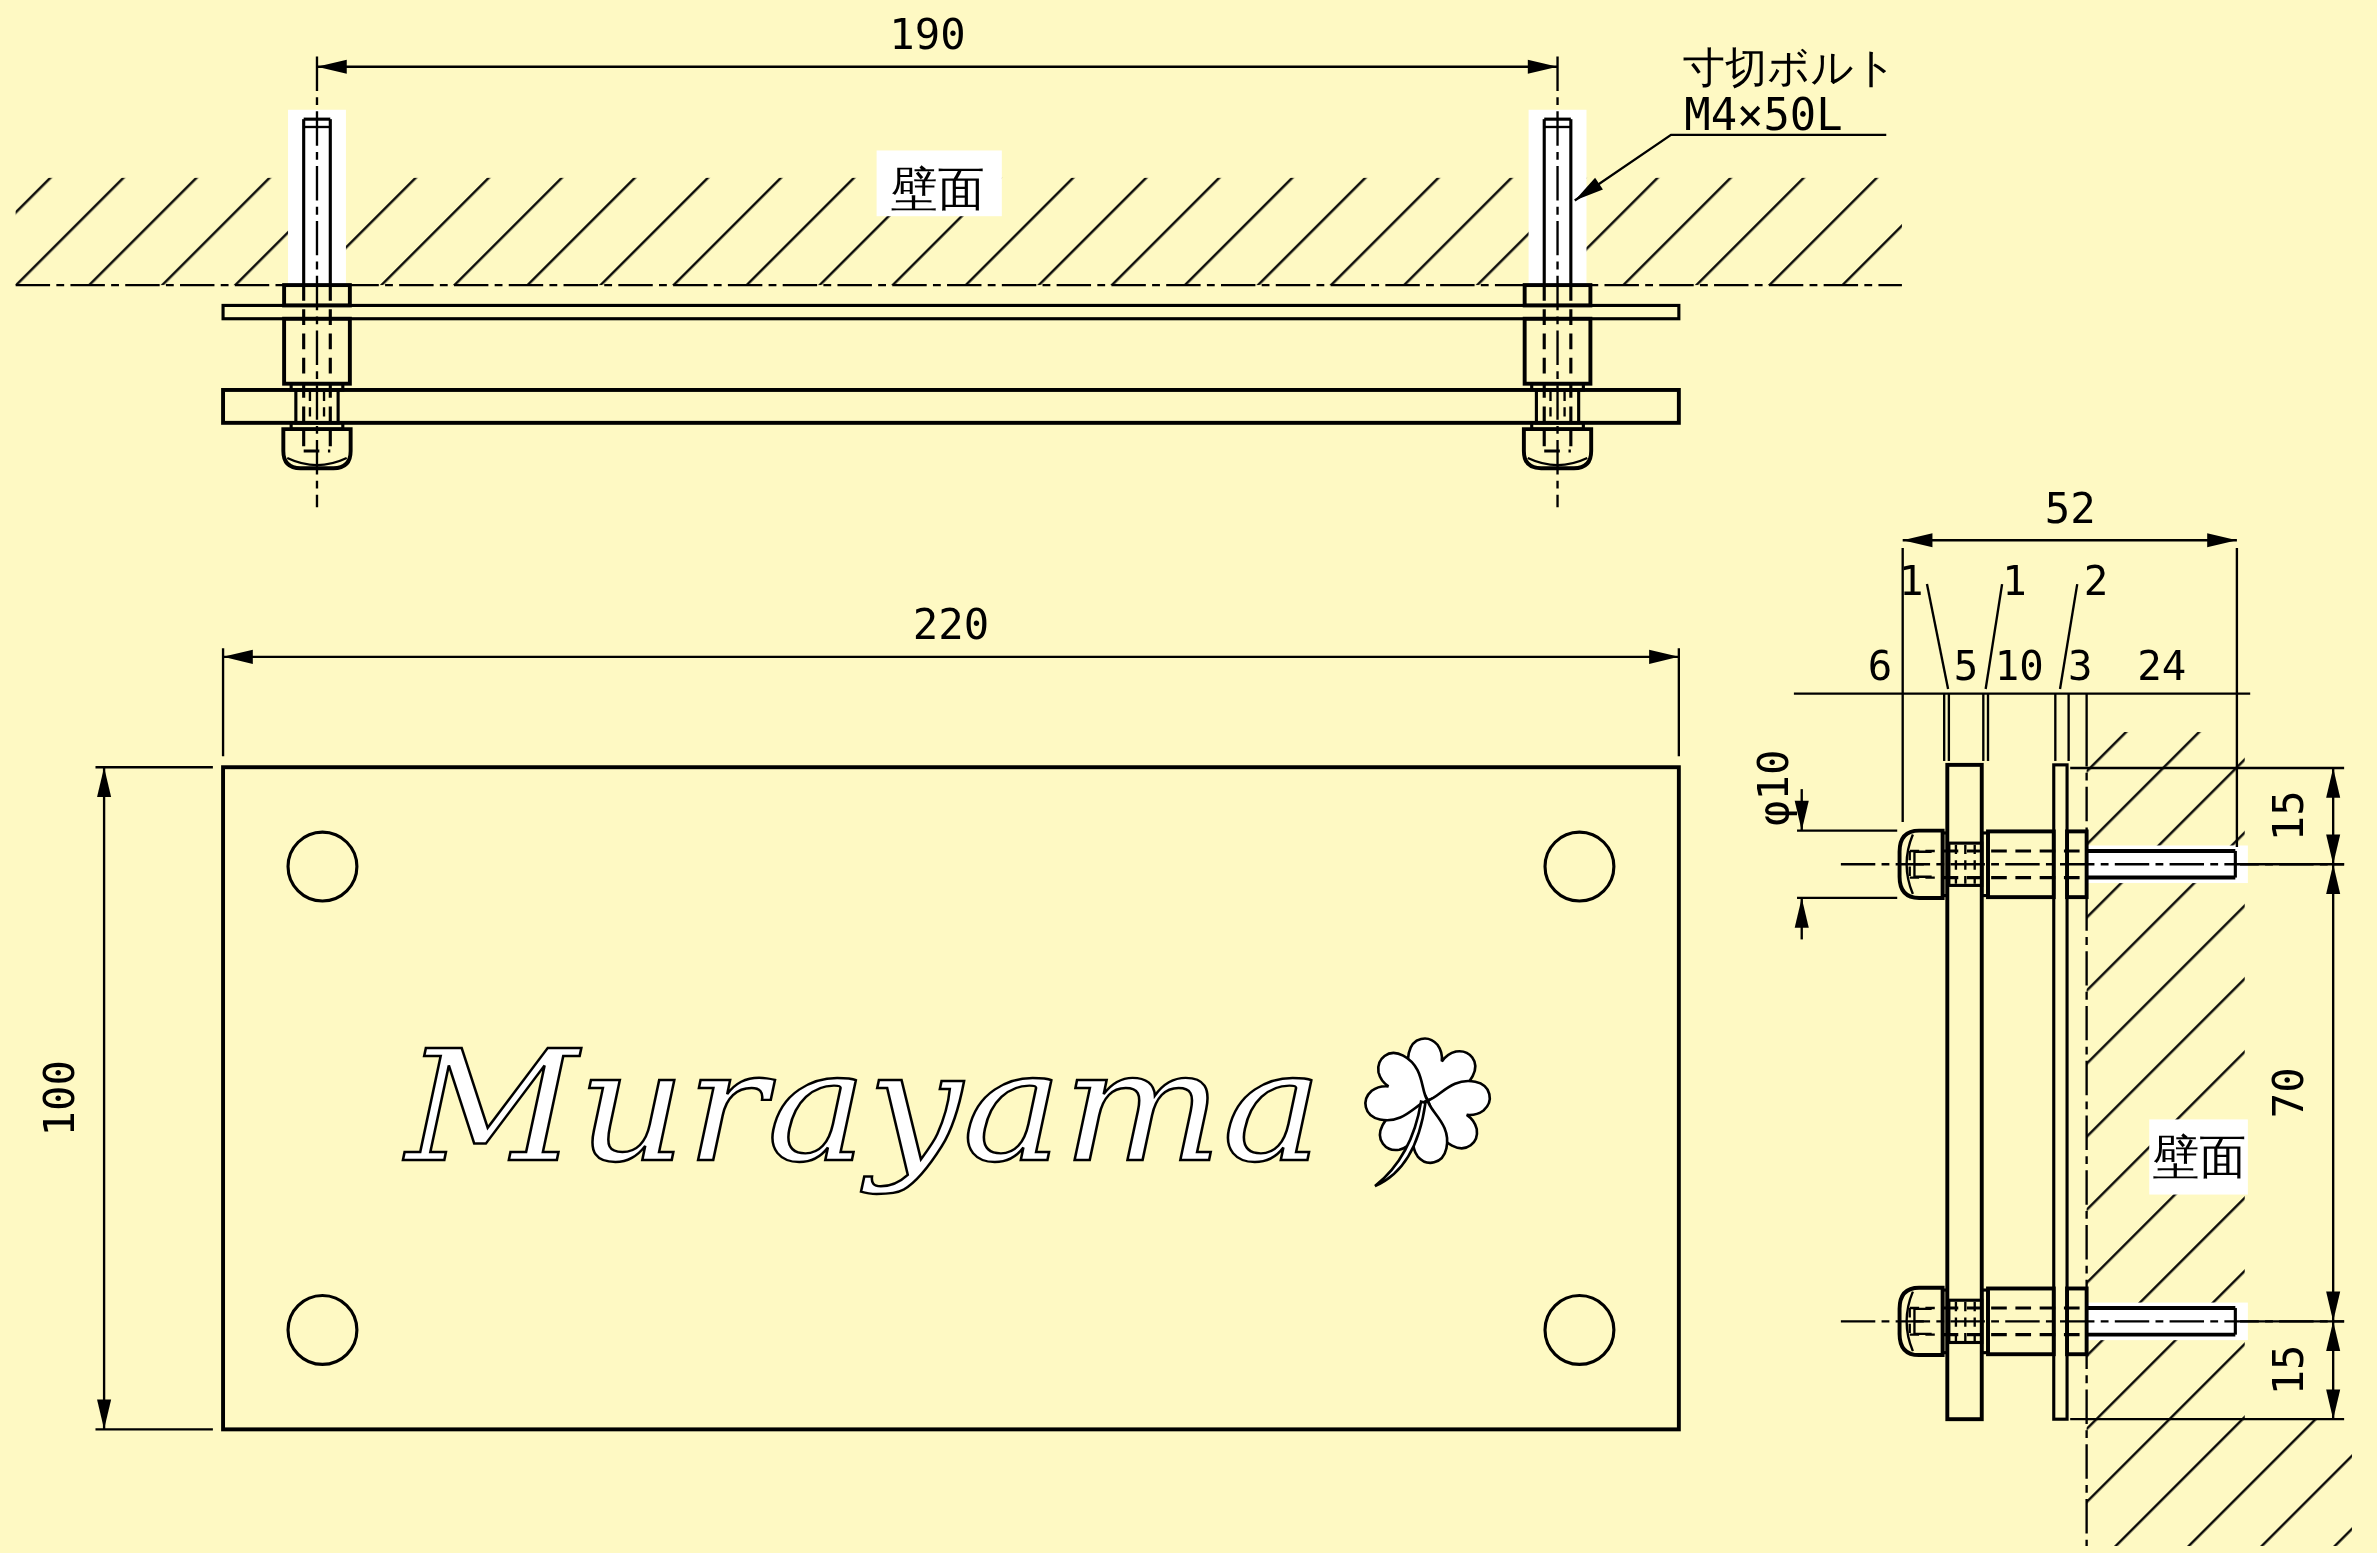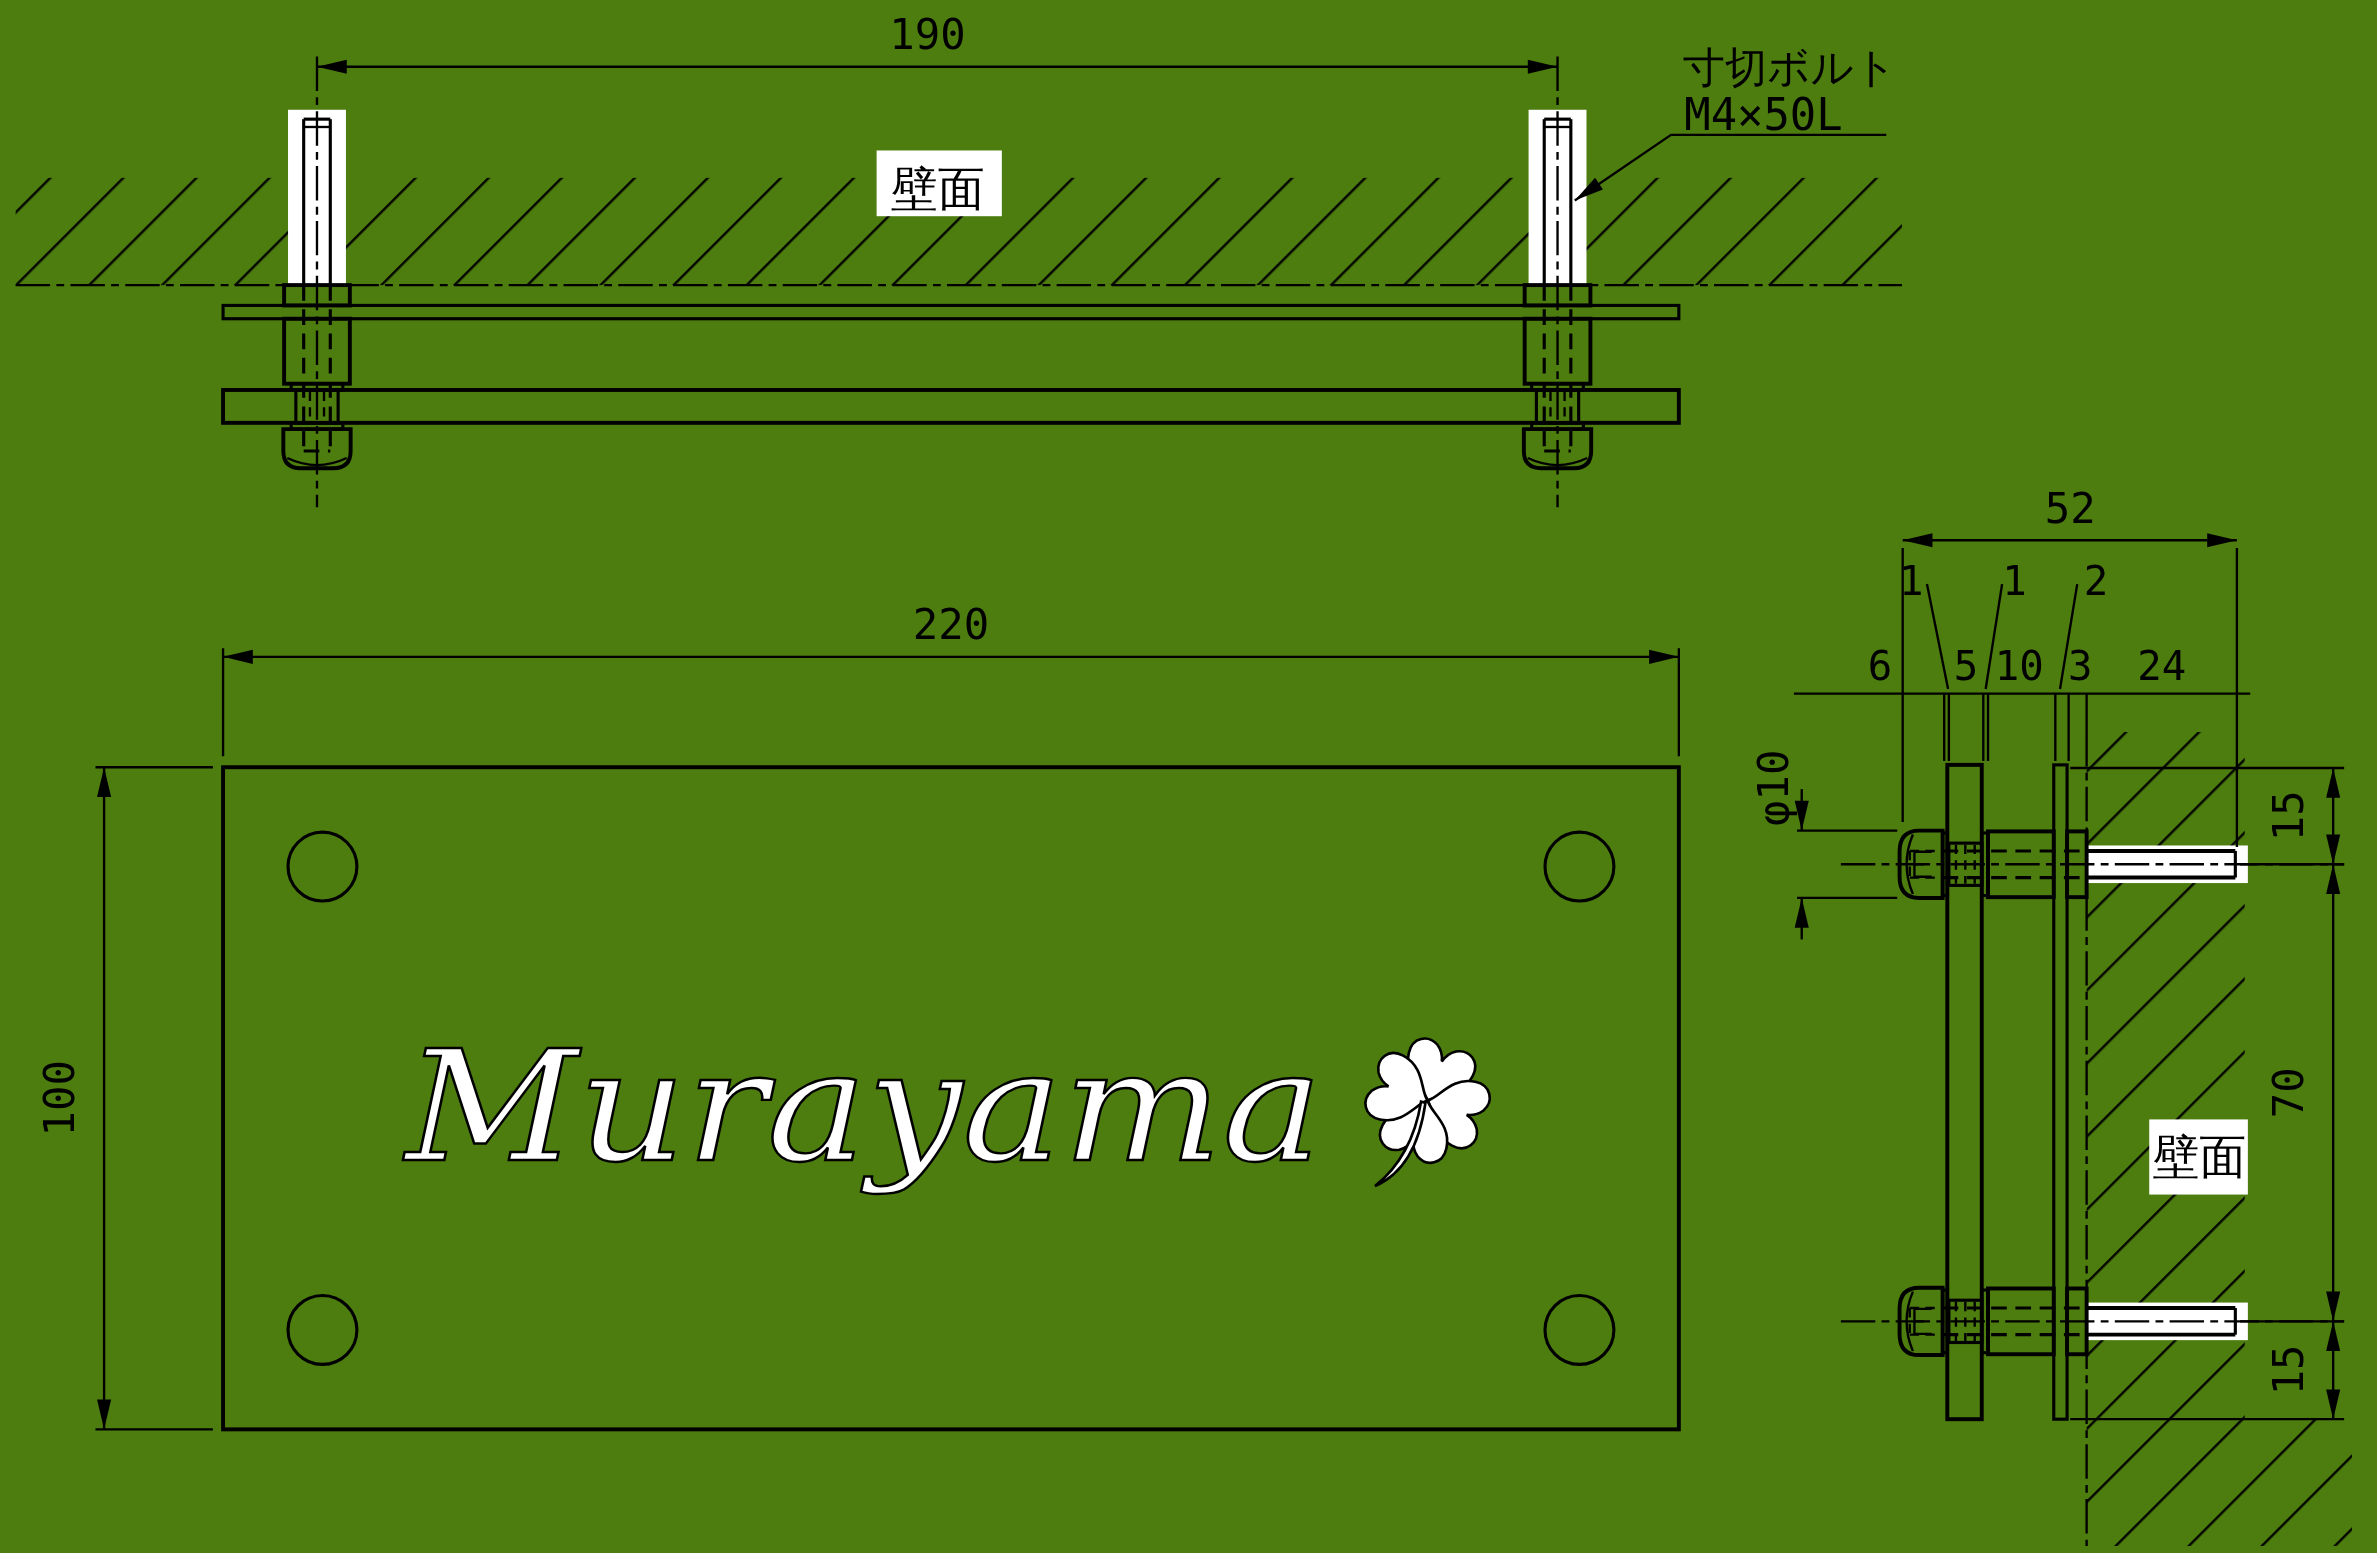--- a/index.html
+++ b/index.html
@@ -1,16 +1,16 @@
 <!DOCTYPE html>
 <html style="font-size:12.5px"><head>
 <meta charset="utf-8">
 <style>
   html,body{margin:0;padding:0;background:#ffffff;}
-  .stage{position:relative;width:2377px;height:1554px;background:#4d7c0f;overflow:hidden;}
+  .stage{position:relative;width:2377px;height:1554px;background:#fef9c3;overflow:hidden;}
   svg{display:block;}
   text{fill:#000;}
   .dimtxt{font-family:"DejaVu Sans Mono","Liberation Mono",monospace;font-size:54px;}
   .dimtxt-sm{font-family:"DejaVu Sans Mono","Liberation Mono",monospace;font-size:52px;}
   .jp{font-family:"DejaVu Sans","Liberation Sans",sans-serif;font-size:60px;}
   .jp-sm{font-family:"DejaVu Sans","Liberation Sans",sans-serif;font-size:54px;}
   .spec{font-family:"DejaVu Sans Mono","Liberation Mono",monospace;font-size:56px;}
   .script-name{font-family:"DejaVu Serif","Liberation Serif",serif;font-style:italic;font-size:196px;
                fill:#ffffff;stroke:#000000;stroke-width:3px;}
   .ol{stroke:#000;fill:none;stroke-width:5;}

